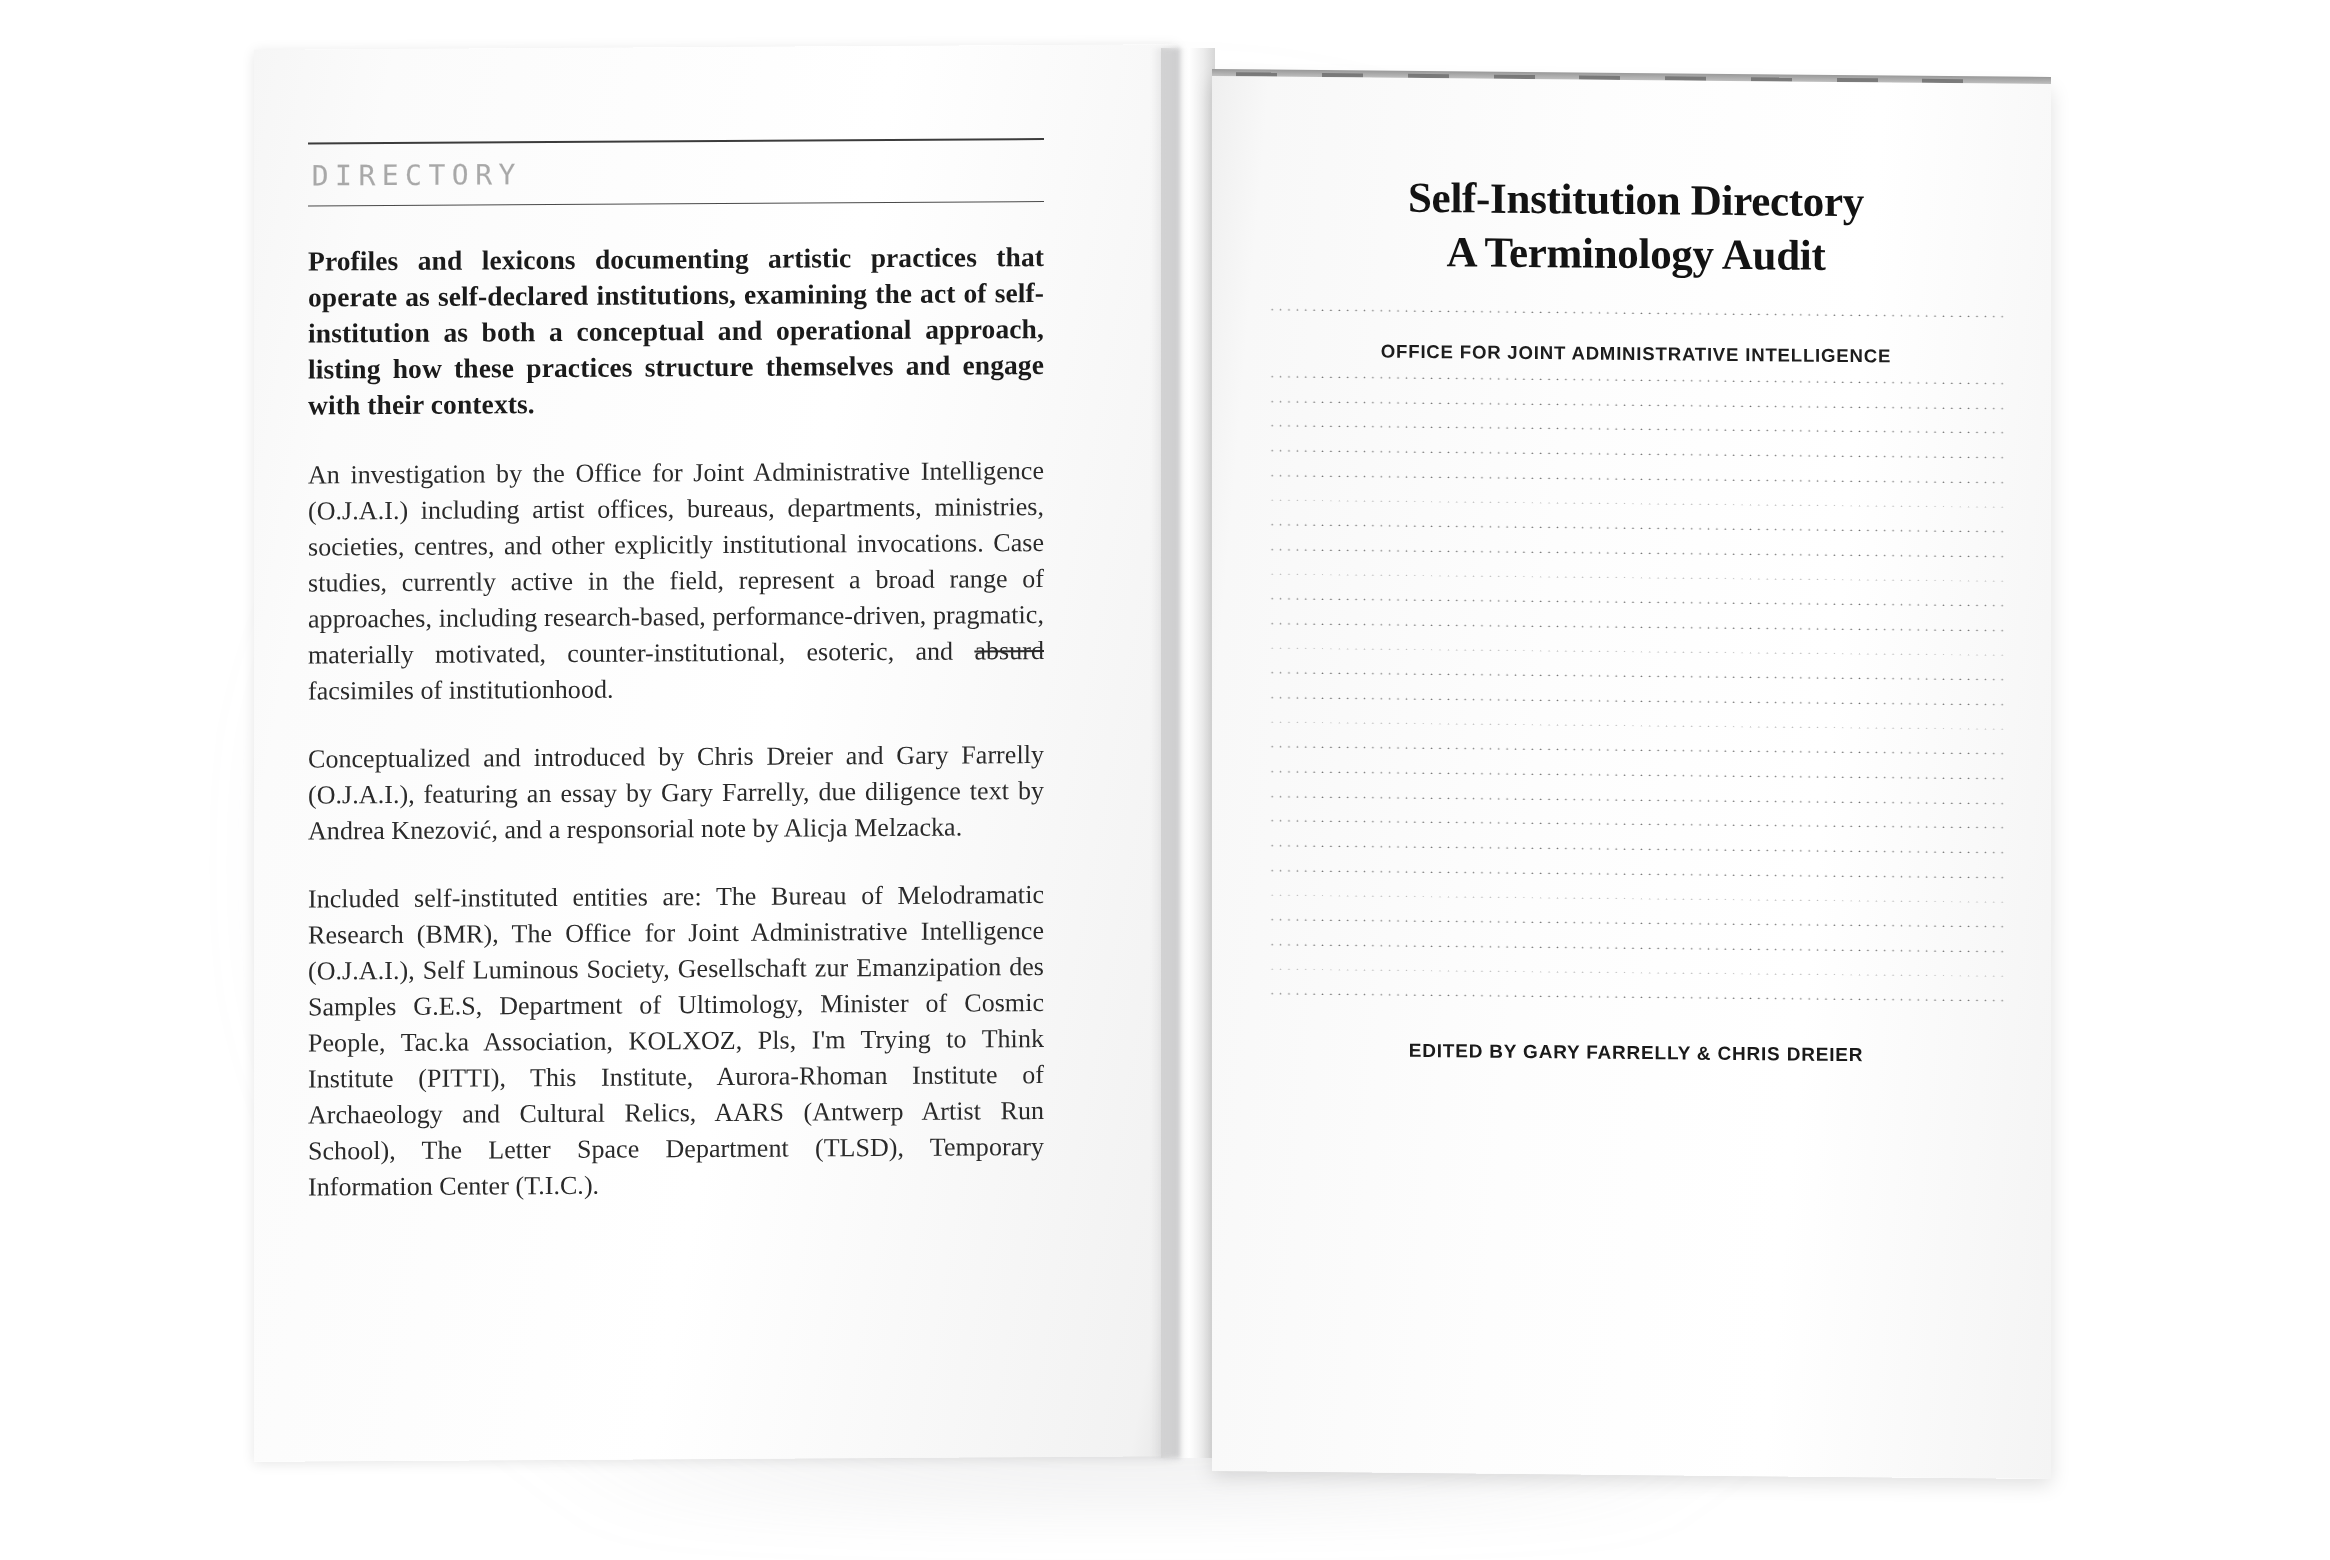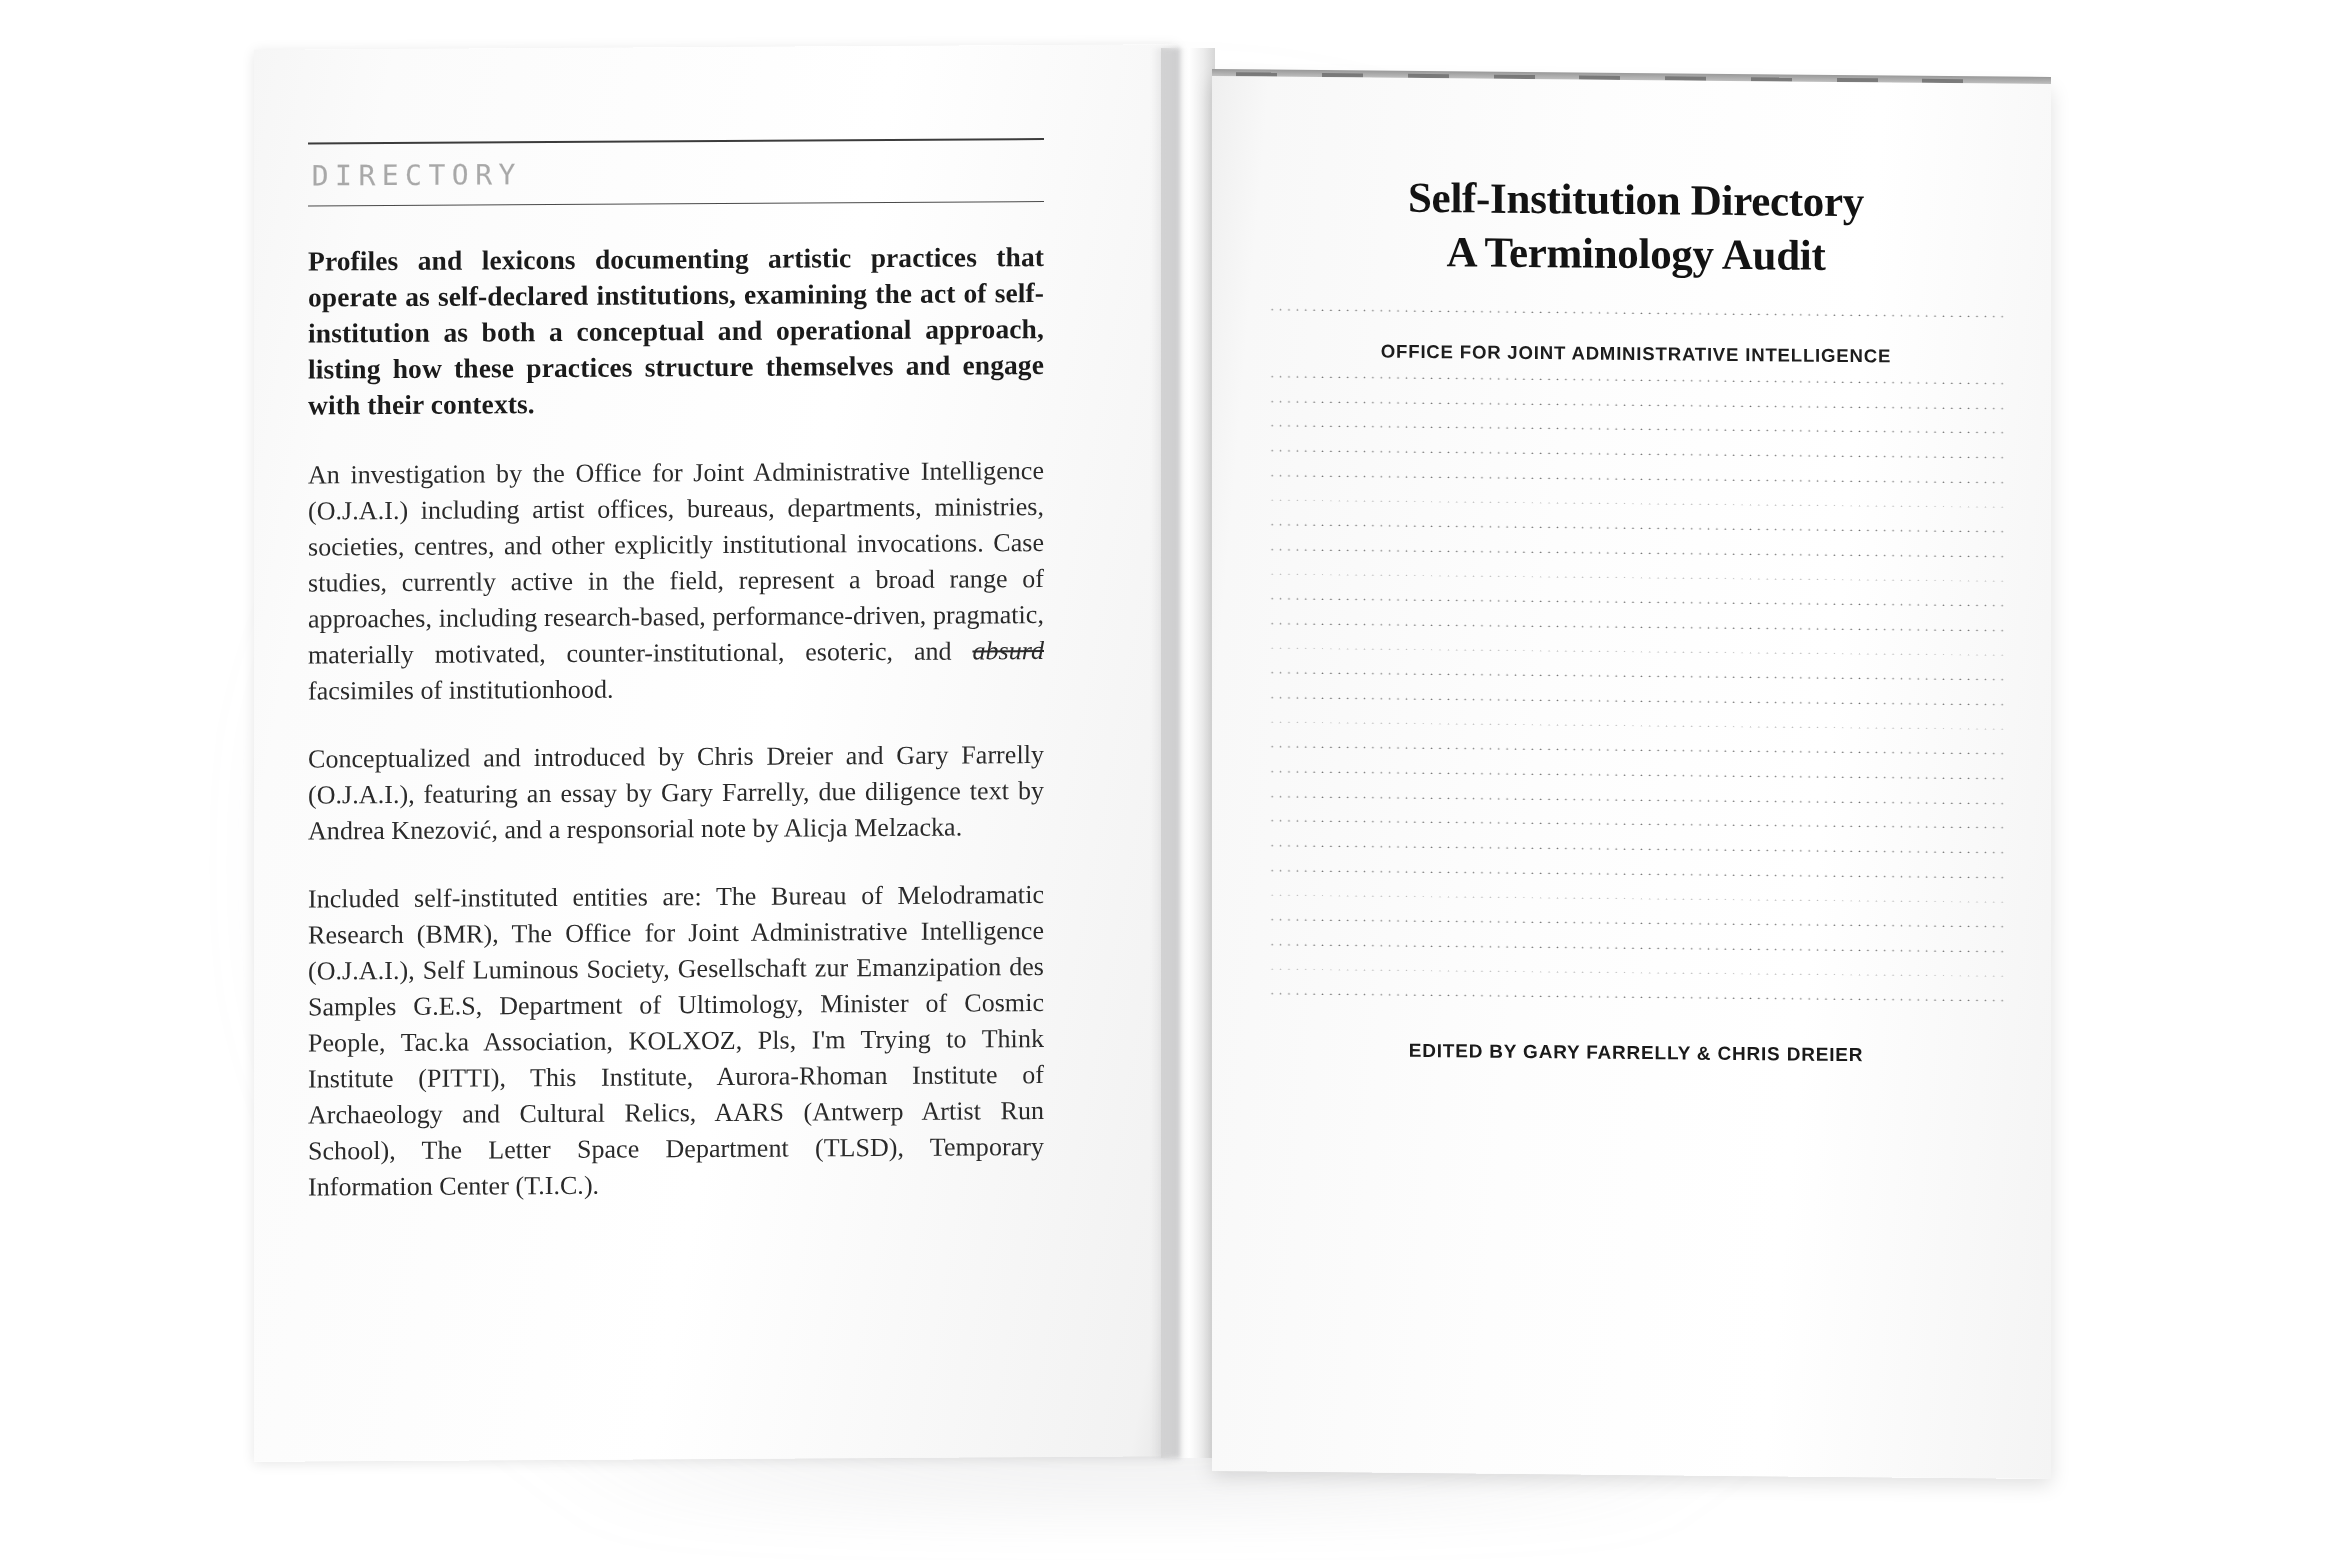--- a/index.html
+++ b/index.html
@@ -82,21 +82,21 @@
     font-family: "Liberation Serif", serif;
     font-size: 26px;
     line-height: 36px;
     color: #2a2a2a;
     margin-top: 34px;
     text-align: justify;
     letter-spacing: 0.05px;
   }
   .body-par.tight { margin-top: 32px; }
 
-  .strike { text-decoration: line-through; font-style: italic; }
+  .strike { text-decoration: line-through; }
 
   
   .gutter {
     position: absolute;
     left: 1161px;
     top: 48px;
     width: 54px;
     height: 1410px;
     background: linear-gradient(90deg, #dcdcdc 0%, #f0f0f0 25%, #ffffff 52%, #ededed 78%, #d6d6d6 100%);
   }

